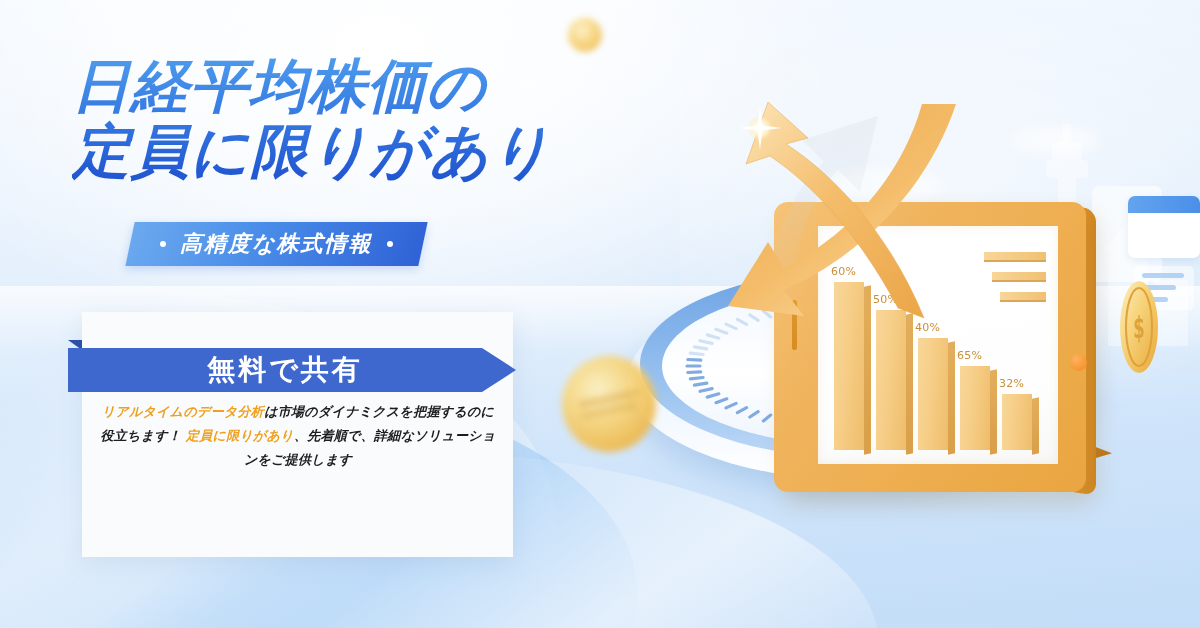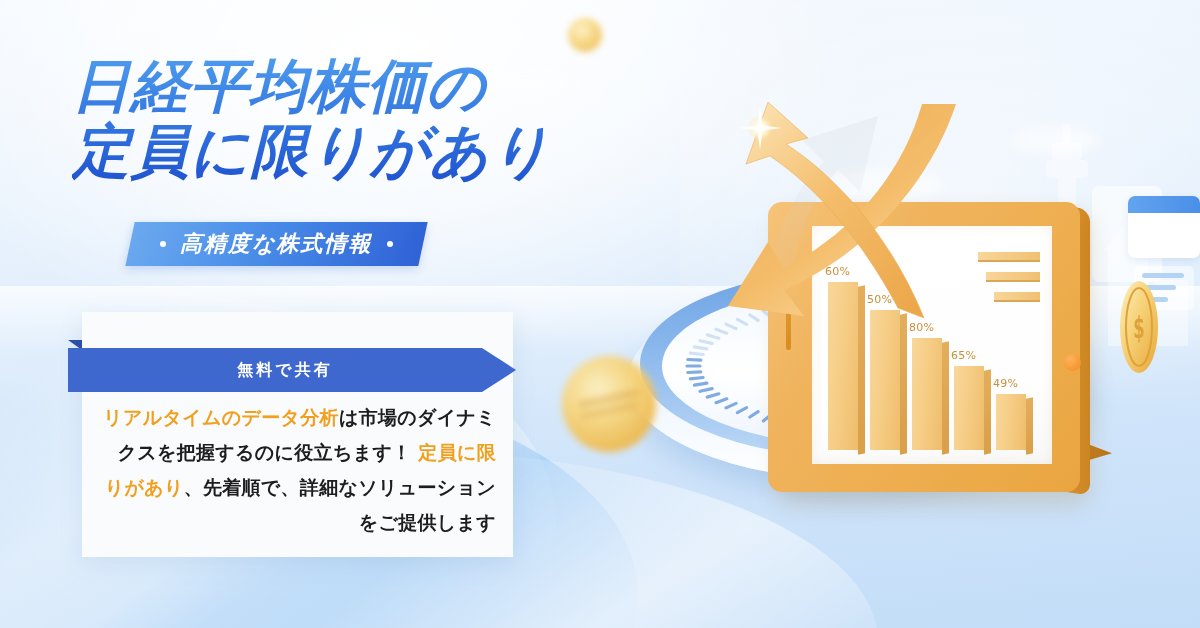--- a/index.html
+++ b/index.html
@@ -96,29 +96,30 @@
     background:#2d4fa8;
     clip-path:polygon(0 0,100% 0,100% 100%);
   }
   .ribbon {
     position:absolute; left:0; top:8px; width:448px; height:44px;
     background:#3f68cf;
     clip-path:polygon(0 0, 414px 0, 448px 22px, 414px 44px, 0 44px);
     display:flex; align-items:center; justify-content:center;
   }
   .ribbon .txt {
-    color:#ffffff; font-size:16px; font-weight:700; letter-spacing:3px;
+    color:#ffffff; font-size:28px; font-weight:700; letter-spacing:3px;
     margin-right:14px;
   }
 
   .card-body {
     position:absolute; left:100px; top:400px; width:396px;
-    text-align:right;
-    font-size:19px; line-height:1.85; font-weight:700; color:#1d1d1f;
+    text-align:center;
+    font-size:13px; line-height:1.85; font-weight:700; color:#1d1d1f;
     letter-spacing:.3px;
+    font-style:italic;
   }
   .card-body .hl { color:#f0a01e; }
 
   
   .illu { position:absolute; left:540px; top:60px; width:660px; height:520px; }
 
   
   .plat-shadow {
     position:absolute; left:84px; top:266px; width:468px; height:180px;
     border-radius:50%;
@@ -138,21 +139,21 @@
   }
   .plat-inner {
     position:absolute; left:122px; top:226px; width:394px; height:160px;
     border-radius:50%;
     background:linear-gradient(180deg,#f2f8ff 0%,#ffffff 55%,#eef5fe 100%);
   }
   .plat-ticks { position:absolute; left:122px; top:226px; width:394px; height:160px; }
 
   
   .tablet {
-    position:absolute; left:228px; top:142px; width:330px; height:300px;
+    position:absolute; left:234px; top:142px; width:330px; height:300px;
   }
   .tablet-stand {
     position:absolute; left:432px; top:340px; width:140px; height:92px;
     background:linear-gradient(135deg,#d6902f 0%,#c8811f 55%,#b4701a 100%);
     clip-path:polygon(0 0, 100% 58%, 6% 100%);
     filter:drop-shadow(0 6px 10px rgba(150,110,40,.25));
   }
   .tablet-body {
     position:absolute; left:0; top:0; width:312px; height:290px;
     background:linear-gradient(125deg,#f6c379 0%,#f0b45e 30%,#eeae50 62%,#e9a540 100%);
@@ -398,25 +399,25 @@
           <div class="chart">
             <div class="legend-line" style="top:26px; width:62px;"></div>
             <div class="legend-line" style="top:46px; width:54px;"></div>
             <div class="legend-line" style="top:66px; width:46px;"></div>
             <div class="bars">
                 <div class="bar-col" style="left: 2px; height: 168px;"></div>
                 <div class="bar-lbl" style="left: -1px; bottom: 172px;">60%</div>
                 <div class="bar-col" style="left: 44px; height: 140px;"></div>
                 <div class="bar-lbl" style="left: 41px; bottom: 144px;">50%</div>
                 <div class="bar-col" style="left: 86px; height: 112px;"></div>
-                <div class="bar-lbl" style="left: 83px; bottom: 116px;">80%</div>
+                <div class="bar-lbl" style="left: 83px; bottom: 116px;">40%</div>
                 <div class="bar-col" style="left: 128px; height: 84px;"></div>
                 <div class="bar-lbl" style="left: 125px; bottom: 88px;">65%</div>
                 <div class="bar-col" style="left: 170px; height: 56px;"></div>
-                <div class="bar-lbl" style="left: 167px; bottom: 60px;">49%</div>
+                <div class="bar-lbl" style="left: 167px; bottom: 60px;">32%</div>
               </div>
           </div>
         </div>
       </div>
     </div>
 
     <svg class="arrow" viewBox="0 0 268 236">
       <defs>
         <linearGradient id="agr" x1="0" y1="0" x2="1" y2="1">
           <stop offset="0%" stop-color="#f9d79b"></stop>

